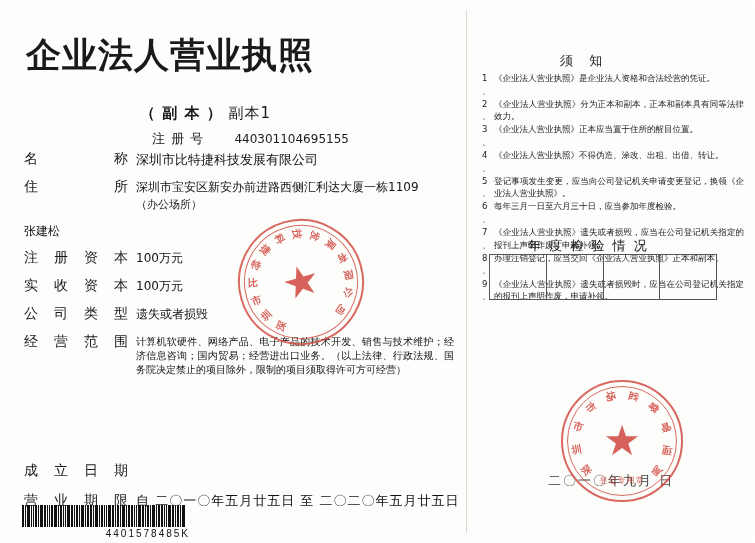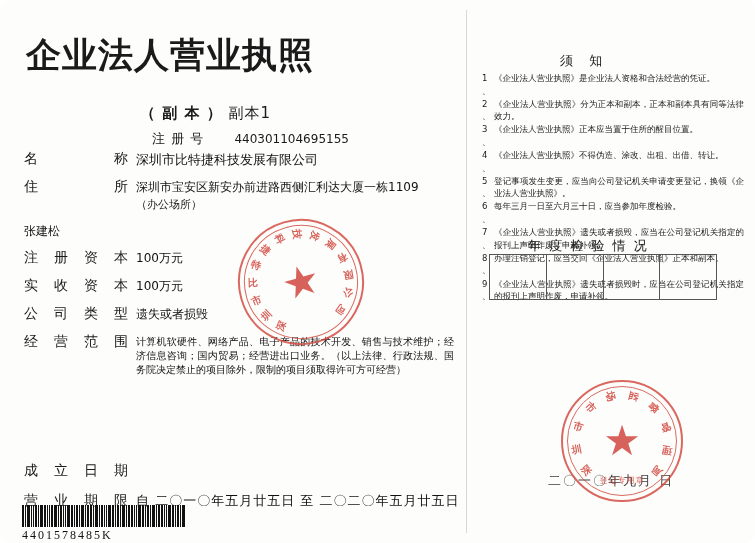--- a/index.html
+++ b/index.html
@@ -145,26 +145,26 @@
     height: 22px;
     gap: 0px;
   }
   .barcode .bars i {
     display: block;
     height: 22px;
     background: #111;
     margin-right: 1px;
   }
   .barcode .code-text {
-    font-family: Liberation Serif, serif;
-    font-size: 12px;
+    font-family: Liberation Sans, sans-serif;
+    font-size: 10px;
     letter-spacing: 2px;
     color: #111;
     margin-top: 1px;
-    text-align: left;
+    text-align: right;
     width: 100%;
   }
 
   
   .divider {
     position: absolute;
     left: 466px;
     top: 10px;
     width: 1px;
     height: 523px;

